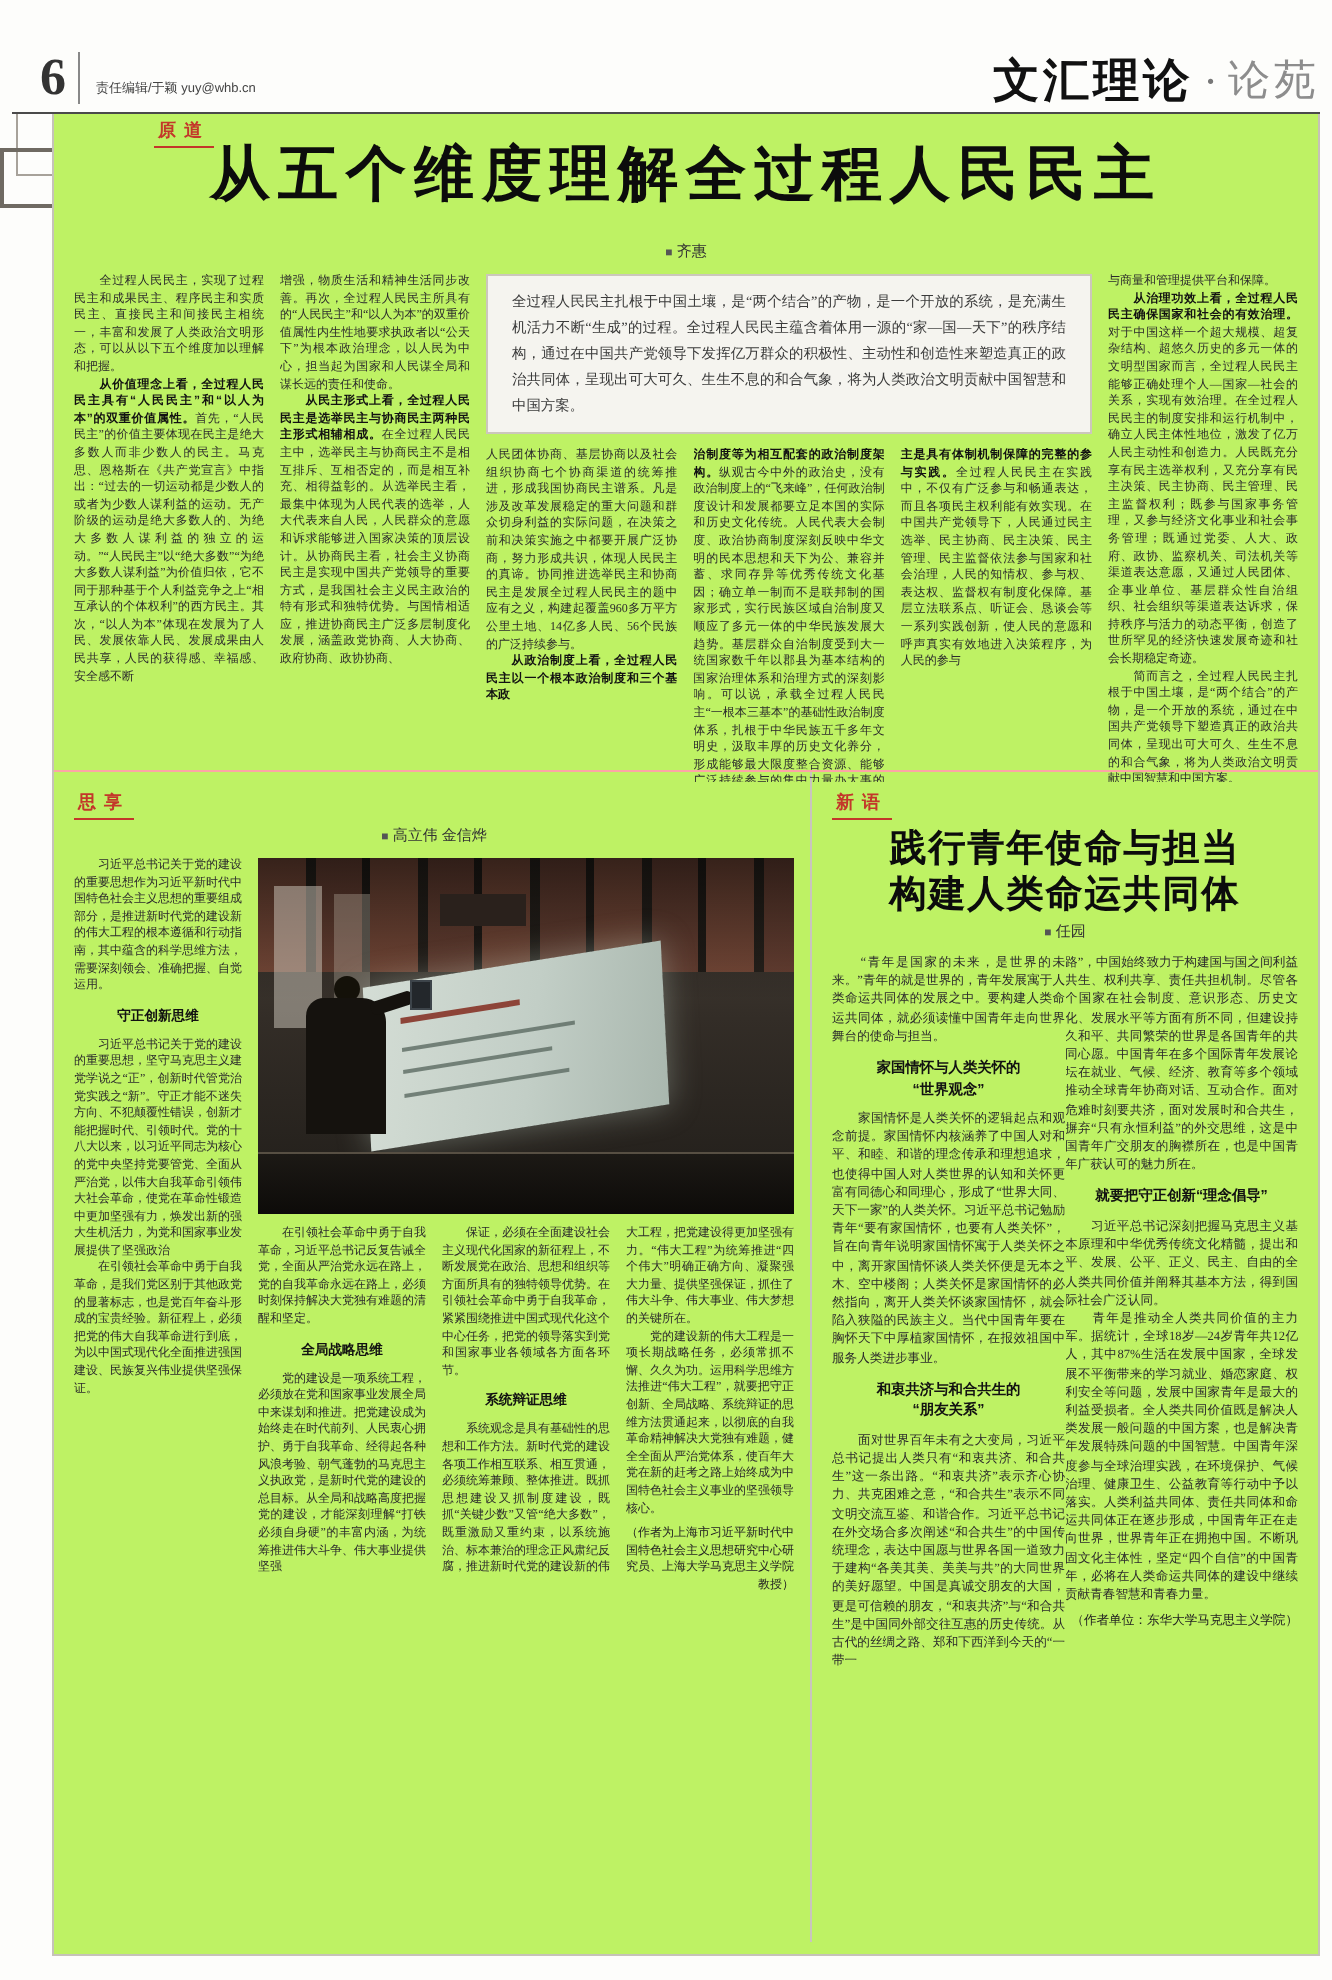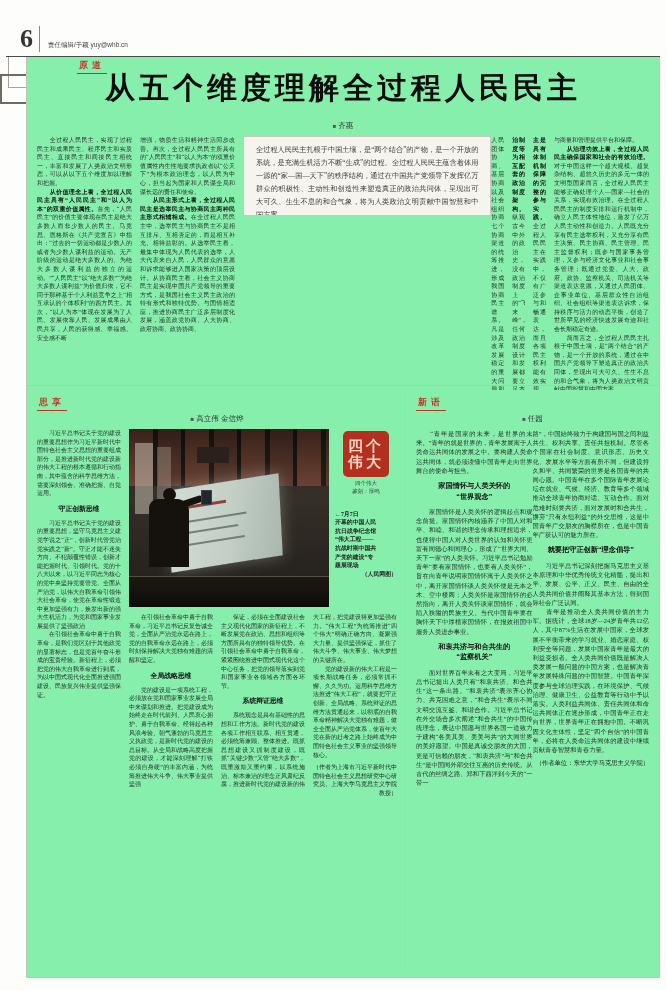--- a/index.html
+++ b/index.html
@@ -17,39 +17,39 @@
   .ht2{font:400 21px/22px "Liberation Sans",sans-serif;color:#8d8d8d;letter-spacing:2px;}
   .h-right{display:flex;align-items:flex-end;gap:7px;}
   .h-meta{text-align:right;font:700 6px/8px "Liberation Sans",sans-serif;color:#333;padding-bottom:2px;}
   .logo{font:900 21px/22px "Liberation Serif",serif;color:#c3241c;letter-spacing:1px;font-style:italic;}
   
   .deco{position:absolute;border:1px solid #a7a29a;z-index:1;}
   .deco.d1{left:8px;top:40px;width:46px;height:46px;}
   .deco.d2{left:26px;top:62px;width:54px;height:54px;border-color:#8d887f;}
   .deco.d3{left:0px;top:74px;width:26px;height:26px;border:2px solid #6f6a62;}
   
-  .frame{position:absolute;left:26px;right:6px;top:56px;bottom:12px;border:1px solid #c6c2b8;background:#86efac;z-index:2;}
+  .frame{position:absolute;left:26px;right:6px;top:56px;bottom:12px;border:1px solid #c6c2b8;background:#bef264;z-index:2;}
   .label{display:inline-block;color:#c3372a;font:700 9px/11px "Liberation Sans",sans-serif;
          letter-spacing:4px;border-bottom:1px solid #c3372a;padding:0 2px 2px 2px;}
   .byline{text-align:center;font:400 7.5px/10px "Liberation Sans",sans-serif;color:#333;margin:3px 0 5px;}
   .byline .sq{font-size:6px;color:#555;}
   
   .bt{font:400 6px/8.6px "Liberation Serif",serif;text-align:justify;color:#2b2b2b;overflow:hidden;}
   .blk-p{margin:0;}
   .run-b{font-weight:700;font-family:"Liberation Sans",sans-serif;color:#111;}
   .blk-sub{font:700 6.8px/10px "Liberation Sans",sans-serif;text-align:center;color:#111;margin:6px 0 5px;}
   .blk-note{text-align:right;margin-top:4px;font-family:"Liberation Sans",sans-serif;color:#222;}
   
   .art1{position:relative;padding:4px 10px 0 10px;height:328px;box-sizing:border-box;}
   .art1 .label{position:absolute;left:50px;top:3px;}
   .a1-head{margin:10px 0 16px;text-align:center;font:900 30px/34px "Liberation Sans",sans-serif;
            color:#0c0c0c;letter-spacing:4px;}
   .a1cols{display:flex;gap:8px;height:254px;margin-top:3px;}
   .a1col{width:95px;flex:none;height:100%;}
-  .a1mid{width:303px;flex:none;display:flex;flex-direction:row;}
+  .a1mid{width:303px;flex:none;display:flex;flex-direction:column;}
   .quote{background:#f5f4ef;border:1px solid #ccc7bb;padding:7px 12px;height:64px;overflow:hidden;
          font:400 7.2px/13px "Liberation Serif",serif;color:#3a3a3a;text-align:justify;margin-bottom:7px;}
   .a1midrow{display:flex;gap:8px;flex:1;min-height:0;}
   .a1midrow .bt{flex:1;height:100%;}
   .a1col6{flex:1;height:100%;}
   
   .lower{display:flex;height:585px;border-top:1px solid #fca5a5;}
   .vdiv{width:1px;background:#c9c5bd;flex:none;}
   
   .art2{width:378px;flex:none;padding:5px 8px 6px 10px;box-sizing:border-box;position:relative;}
@@ -105,20 +105,25 @@
 
   <div class="deco d1"></div>
   <div class="deco d2"></div>
   <div class="deco d3"></div>
 
   <header class="hdr">
     <div class="h-left">
       <div class="pageno">6</div>
       <div class="h-edit">责任编辑/于颖  yuy@whb.cn</div>
     </div>
+    <div class="h-center">
+      <span class="ht1">文汇理论</span>
+      <span class="ht-dot">·</span>
+      <span class="ht2">论苑</span>
+    </div>
   </header>
 
   <div class="frame">
 
     <section class="art1">
       <span class="label">原道</span>
       <h1 class="a1-head">从五个维度理解全过程人民民主</h1>
       <div class="byline">
         <span class="sq">■</span>
         <span>齐惠</span>
@@ -185,37 +190,20 @@
                   <div class="ph-ln ph-l3"></div>
                 </div>
                 <div class="ph-person">
                   <div class="ph-head"></div>
                   <div class="ph-arm"></div>
                   <div class="ph-phone"></div>
                   <div class="ph-body"></div>
                 </div>
                 <div class="ph-rail"></div>
               </div>
-              <div class="sealcol">
-                <div class="seal">
-                  <span>四个伟大</span>
-                </div>
-                <div class="sealcap" style="white-space: pre-line;">四个伟大
-篆刻：厚鸣</div>
-                <div class="photocap">
-                  <span style="white-space: pre-line;">←7月7日
-开幕的中国人民
-抗日战争纪念馆
-“伟大工程——
-抗战时期中国共
-产党的建设”专
-题展现场</span>
-                  <span class="capcredit">（人民网图）</span>
-                </div>
-              </div>
             </div>
             <div class="a2colsrow">
               <div class="bt">
                   <div class="blk-p"><span>　　在引领社会革命中勇于自我革命，习近平总书记反复告诫全党，全面从严治党永远在路上，党的自我革命永远在路上，必须时刻保持解决大党独有难题的清醒和坚定。</span></div>
                   <div class="blk-sub" style="white-space: pre-line;"><span>全局战略思维</span></div>
                   <div class="blk-p"><span>　　党的建设是一项系统工程，必须放在党和国家事业发展全局中来谋划和推进。把党建设成为始终走在时代前列、人民衷心拥护、勇于自我革命、经得起各种风浪考验、朝气蓬勃的马克思主义执政党，是新时代党的建设的总目标。从全局和战略高度把握党的建设，才能深刻理解“打铁必须自身硬”的丰富内涵，为统筹推进伟大斗争、伟大事业提供坚强</span></div>
                 </div>
               <div class="bt">
                   <div class="blk-p"><span>　　保证，必须在全面建设社会主义现代化国家的新征程上，不断发展党在政治、思想和组织等方面所具有的独特领导优势。在引领社会革命中勇于自我革命，紧紧围绕推进中国式现代化这个中心任务，把党的领导落实到党和国家事业各领域各方面各环节。</span></div>
                   <div class="blk-sub" style="white-space: pre-line;"><span>系统辩证思维</span></div>
@@ -228,32 +216,36 @@
                 </div>
             </div>
           </div>
         </div>
       </section>
 
       <div class="vdiv"></div>
 
       <section class="art3">
         <span class="label">新语</span>
+        <h2 class="a3-head">
+          <span>践行青年使命与担当</span><br>
+          <span>构建人类命运共同体</span>
+        </h2>
         <div class="byline">
           <span class="sq">■</span>
           <span>任园</span>
         </div>
         <div class="a3cols">
           <div class="bt">
               <div class="blk-p"><span>　　“青年是国家的未来，是世界的未来。”青年的就是世界的，青年发展寓于人类命运共同体的发展之中。要构建人类命运共同体，就必须读懂中国青年走向世界舞台的使命与担当。</span></div>
               <div class="blk-sub" style="white-space: pre-line;"><span>家国情怀与人类关怀的
 “世界观念”</span></div>
               <div class="blk-p"><span>　　家国情怀是人类关怀的逻辑起点和观念前提。家国情怀内核涵养了中国人对和平、和睦、和谐的理念传承和理想追求，也使得中国人对人类世界的认知和关怀更富有同德心和同理心，形成了“世界大同、天下一家”的人类关怀。习近平总书记勉励青年“要有家国情怀，也要有人类关怀”，旨在向青年说明家国情怀寓于人类关怀之中，离开家国情怀谈人类关怀便是无本之木、空中楼阁；人类关怀是家国情怀的必然指向，离开人类关怀谈家国情怀，就会陷入狭隘的民族主义。当代中国青年要在胸怀天下中厚植家国情怀，在报效祖国中服务人类进步事业。</span></div>
               <div class="blk-sub" style="white-space: pre-line;"><span>和衷共济与和合共生的
-“监察机关”</span></div>
+“朋友关系”</span></div>
               <div class="blk-p"><span>　　面对世界百年未有之大变局，习近平总书记提出人类只有“和衷共济、和合共生”这一条出路。“和衷共济”表示齐心协力、共克困难之意，“和合共生”表示不同文明交流互鉴、和谐合作。习近平总书记在外交场合多次阐述“和合共生”的中国传统理念，表达中国愿与世界各国一道致力于建构“各美其美、美美与共”的大同世界的美好愿望。中国是真诚交朋友的大国，更是可信赖的朋友，“和衷共济”与“和合共生”是中国同外部交往互惠的历史传统。从古代的丝绸之路、郑和下西洋到今天的“一带一</span></div>
             </div>
           <div class="bt">
               <div class="blk-p"><span>路”，中国始终致力于构建国与国之间利益共生、权利共享、责任共担机制。尽管各个国家在社会制度、意识形态、历史文化、发展水平等方面有所不同，但建设持久和平、共同繁荣的世界是各国青年的共同心愿。中国青年在多个国际青年发展论坛在就业、气候、经济、教育等多个领域推动全球青年协商对话、互动合作。面对危难时刻要共济，面对发展时和合共生，摒弃“只有永恒利益”的外交思维，这是中国青年广交朋友的胸襟所在，也是中国青年广获认可的魅力所在。</span></div>
               <div class="blk-sub" style="white-space: pre-line;"><span>就要把守正创新“理念倡导”</span></div>
               <div class="blk-p"><span>　　习近平总书记深刻把握马克思主义基本原理和中华优秀传统文化精髓，提出和平、发展、公平、正义、民主、自由的全人类共同价值并阐释其基本方法，得到国际社会广泛认同。</span></div>
               <div class="blk-p"><span>　　青年是推动全人类共同价值的主力军。据统计，全球18岁—24岁青年共12亿人，其中87%生活在发展中国家，全球发展不平衡带来的学习就业、婚恋家庭、权利安全等问题，发展中国家青年是最大的利益受损者。全人类共同价值既是解决人类发展一般问题的中国方案，也是解决青年发展特殊问题的中国智慧。中国青年深度参与全球治理实践，在环境保护、气候治理、健康卫生、公益教育等行动中予以落实。人类利益共同体、责任共同体和命运共同体正在逐步形成，中国青年正在走向世界，世界青年正在拥抱中国。不断巩固文化主体性，坚定“四个自信”的中国青年，必将在人类命运共同体的建设中继续贡献青春智慧和青春力量。</span></div>
               <div class="blk-note"><span>（作者单位：东华大学马克思主义学院）</span></div>
             </div>
         </div>

